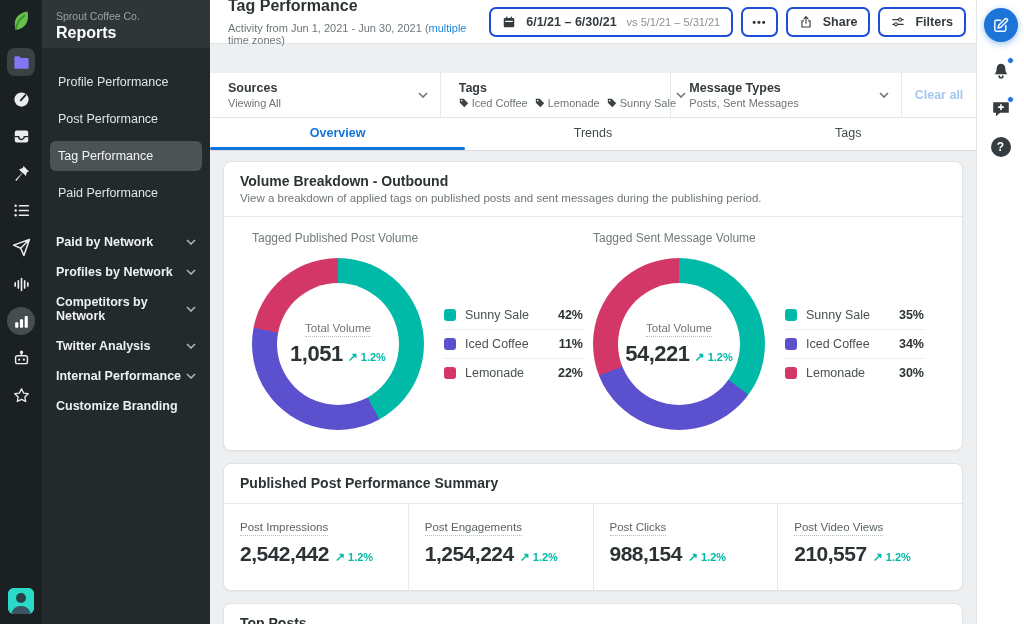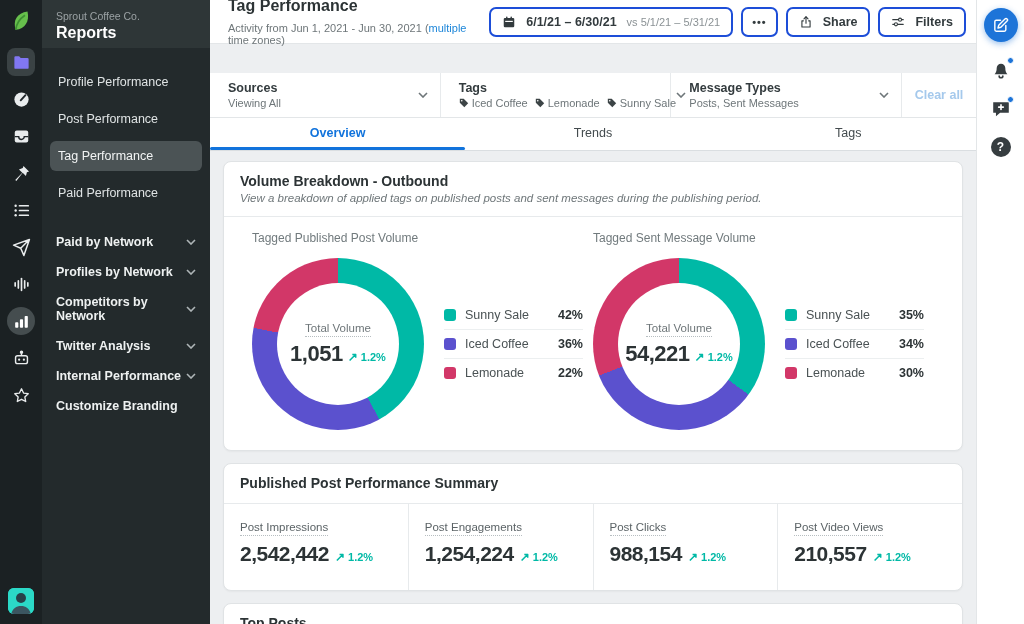--- a/index.html
+++ b/index.html
@@ -56,21 +56,21 @@
 
   .tabs { background:#fff; height:33px; flex:none; display:flex; border-bottom:1px solid #dadee1; }
   .tab { flex:1; text-align:center; font-size:12.5px; color:#434b4e; line-height:31px; position:relative; cursor:pointer; }
   .tab.active { color:#1173dc; font-weight:700; }
   .tab.active::after { content:""; position:absolute; left:0; right:0; bottom:0; height:3px; background:#1173dc; border-radius:2px; }
 
   .content { flex:1; overflow:hidden; padding:10px 13px; }
   .card { background:#fff; border:1px solid #e0e3e5; border-radius:8px; margin-bottom:12px; box-shadow:0 1px 2px rgba(0,0,0,.04); }
   .card-head { padding:11px 16px 12px; border-bottom:1px solid #e7eaec; }
   .card-title { font-size:14px; font-weight:700; color:#2c3335; }
-  .card-desc { font-size:11.5px; color:#6e7679; margin-top:3px;font-style:italic; }
+  .card-desc { font-size:11.5px; color:#6e7679; margin-top:3px; }
 
   
   .vol-body { display:flex; padding:14px 28px 20px; }
   .chart-half { flex:1; min-width:0; padding-right:10px; }
   .chart-label { font-size:12px; color:#717a7d; margin-bottom:13px; }
   .chart-row { display:flex; align-items:center; gap:20px; }
   .donut { width:172px; height:172px; border-radius:50%; position:relative; flex:none; }
   .hole { position:absolute; inset:25px; background:#fff; border-radius:50%; display:flex; flex-direction:column; align-items:center; justify-content:center; }
   .tv-label { font-size:11.5px; color:#6e7679; border-bottom:1px dotted #b7bec1; padding-bottom:2px; }
   .tv-row { margin-top:4px; display:flex; align-items:baseline; gap:5px; }
@@ -372,21 +372,21 @@
               </div>
               <div class="legend">
                 <div class="legend-row">
                   <span class="swatch" style="background: rgb(0, 185, 166);"></span>
                   <span class="l-name">Sunny Sale</span>
                   <span class="l-pct">42%</span>
                 </div>
                 <div class="legend-row">
                   <span class="swatch" style="background: rgb(91, 81, 206);"></span>
                   <span class="l-name">Iced Coffee</span>
-                  <span class="l-pct">36%</span>
+                  <span class="l-pct">11%</span>
                 </div>
                 <div class="legend-row">
                   <span class="swatch" style="background: rgb(210, 55, 104);"></span>
                   <span class="l-name">Lemonade</span>
                   <span class="l-pct">22%</span>
                 </div>
               </div>
             </div>
           </div>
 

